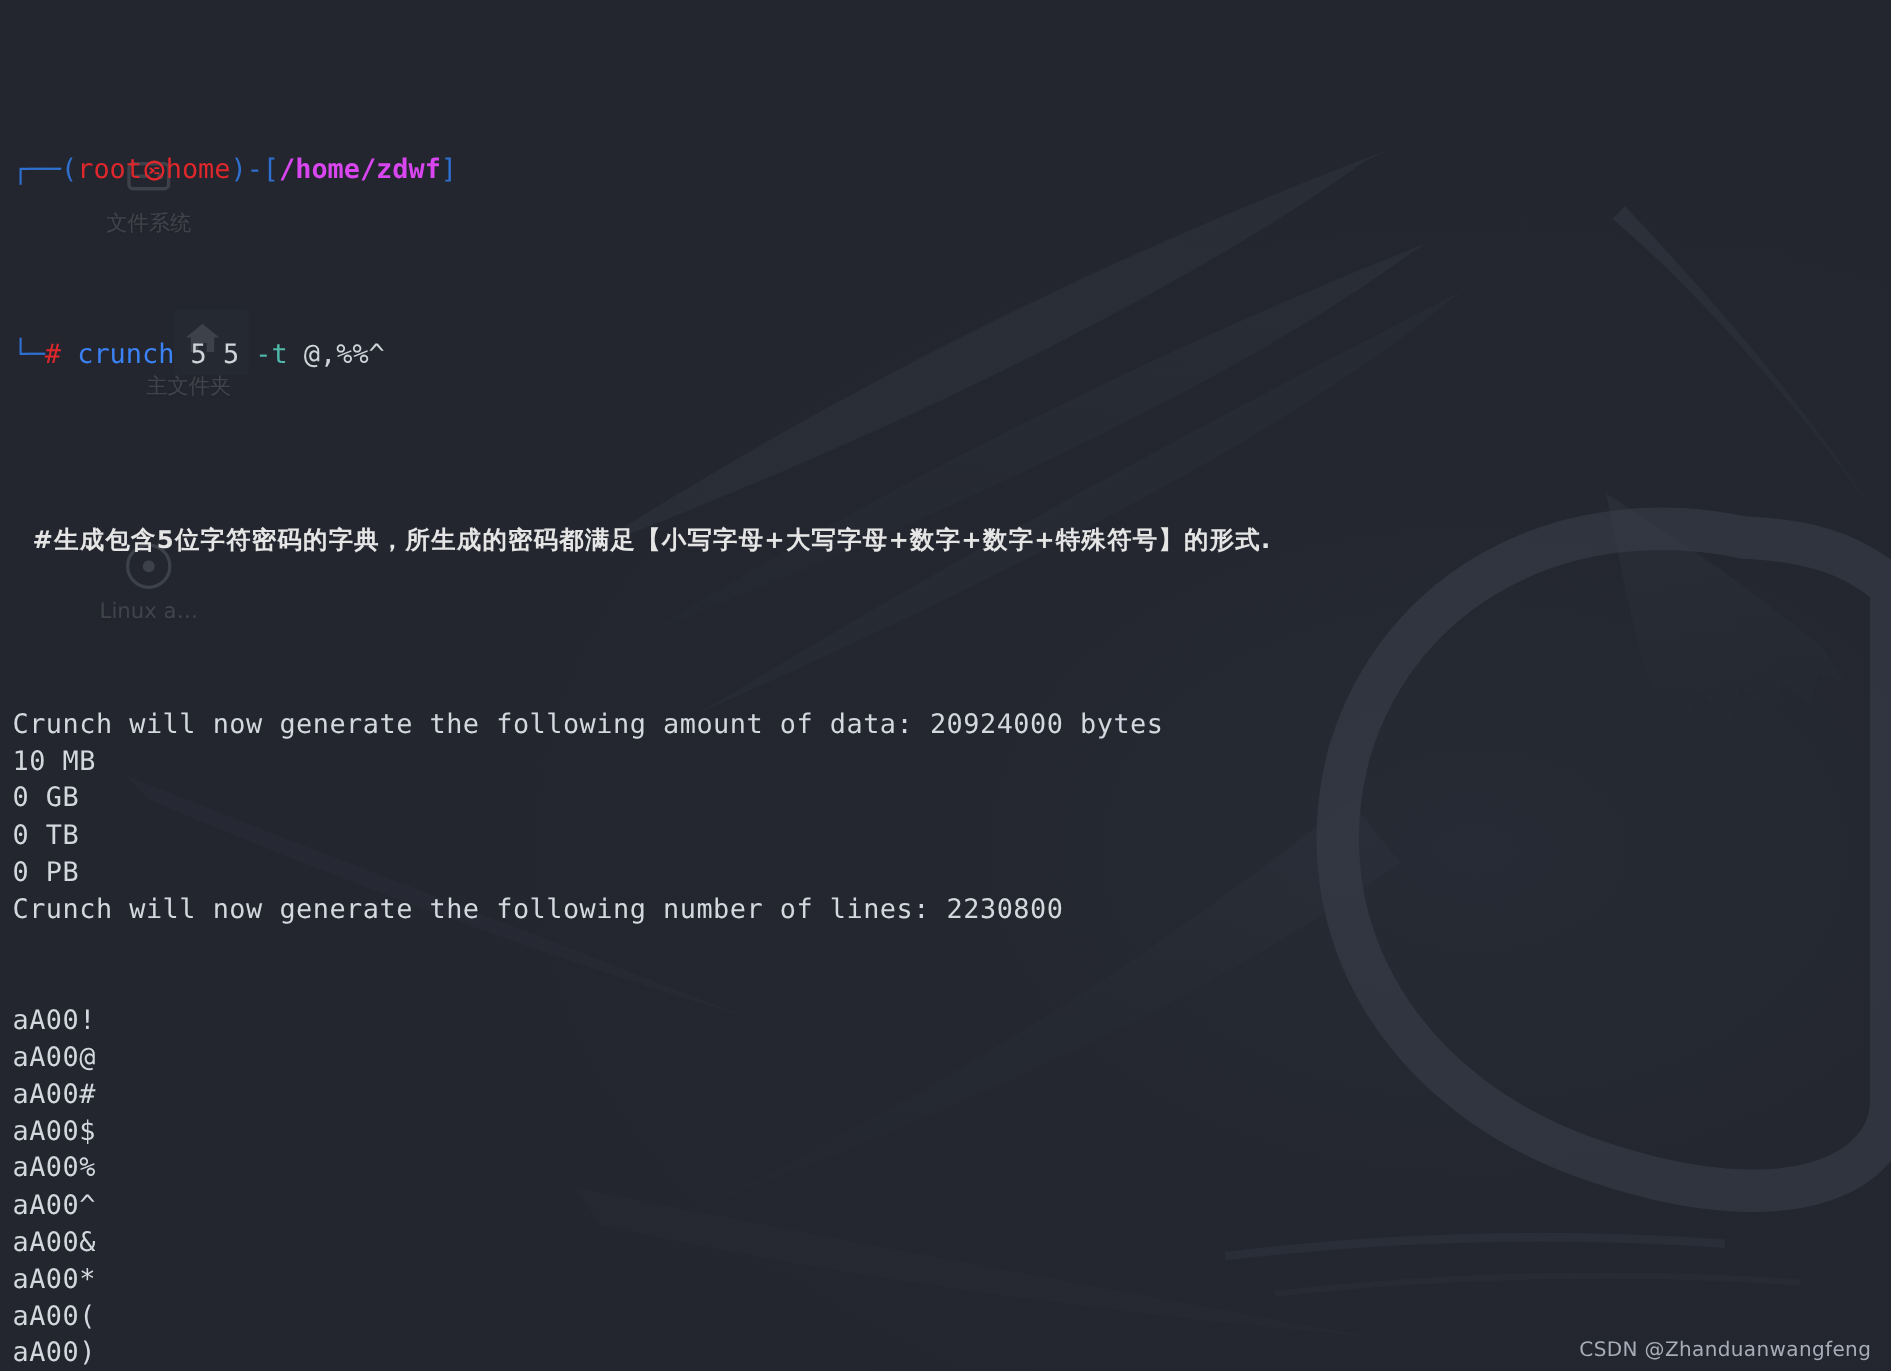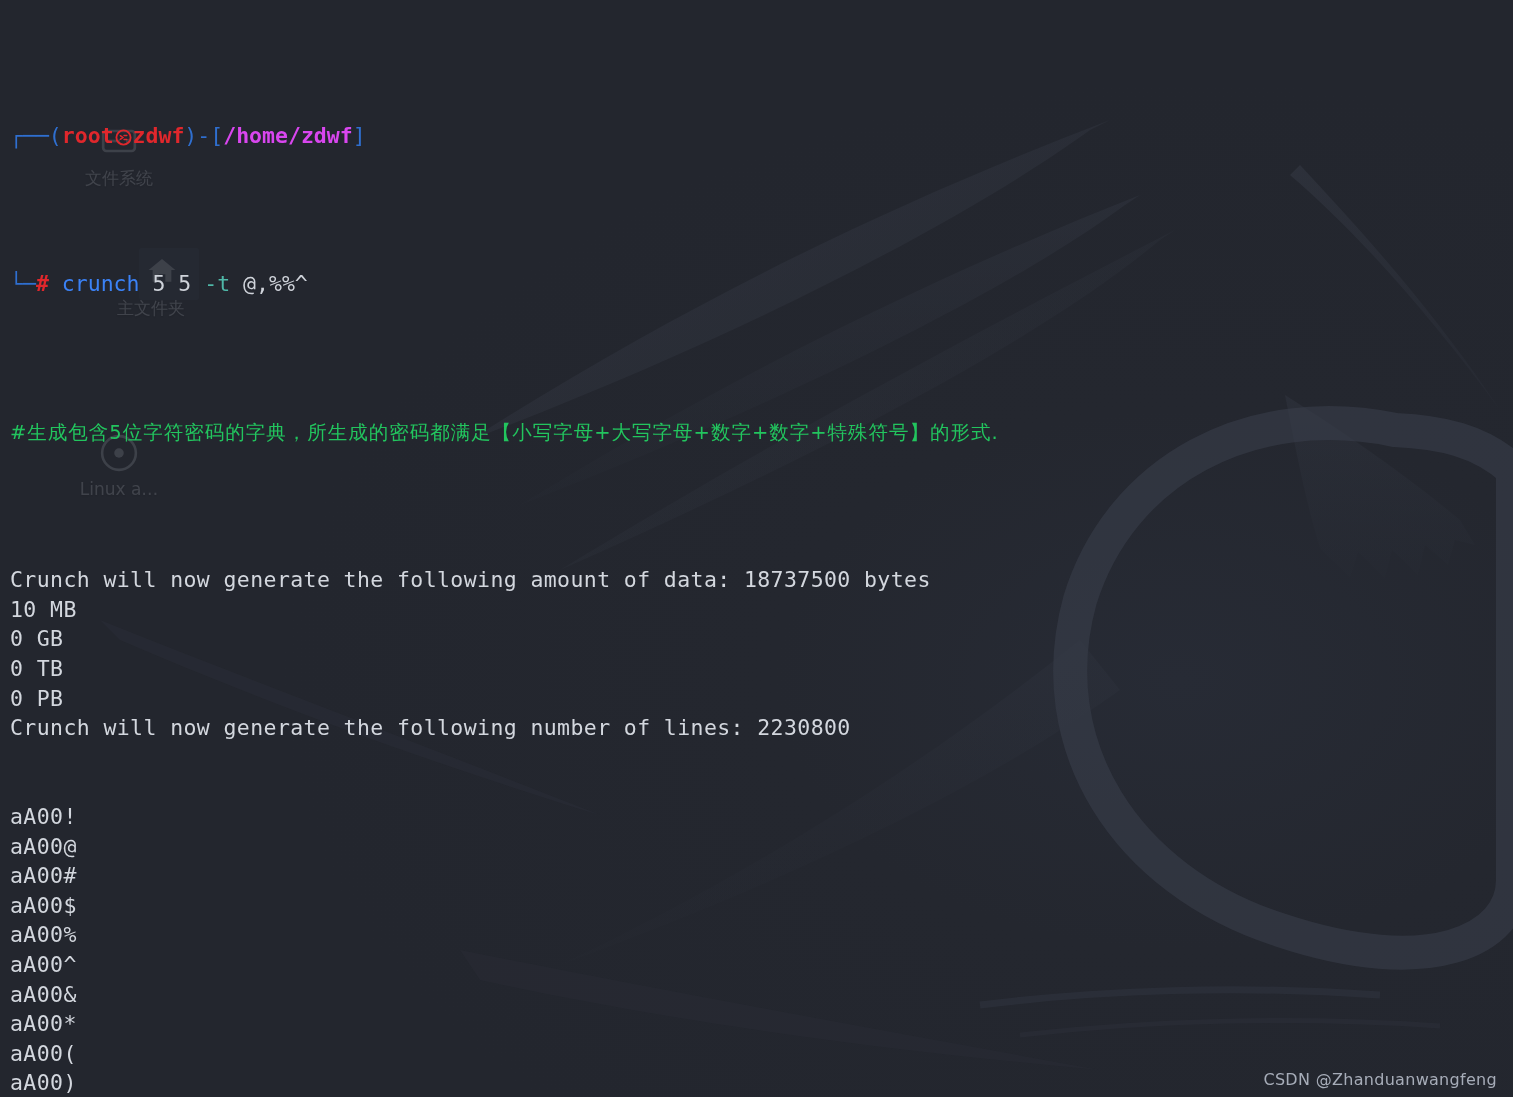--- a/index.html
+++ b/index.html
@@ -73,26 +73,26 @@
     font-size:21.5px;
     line-height:29.6px;
     color:#d3d7de;
     letter-spacing:0.4px;
     white-space:pre;
   }
   .line { height:29.6px; white-space:pre; }
 
   
   .c-blue    { color:#2f6fd0; }
-  .c-red     { color:#e0272c; font-weight:bold; }
+  .c-red     { color:#e0272c; font-weight:normal; }
   .c-white   { color:#d946ef; font-weight:bold; }
   .c-cyan    { color:#3b82f6; }
   .c-teal    { color:#4fb8a8; }
   .c-grey    { color:#cfd3da; }
-  .c-comment { color:#22c55e; font-weight:normal; }
+  .c-comment { color:#e5e5e5; font-weight:bold;margin-left:16px; }
   .c-out     { color:#d3d7de; }
 
   .prompt-line1 { letter-spacing:0; }
   .prompt-line2 { letter-spacing:0; }
 
   .kali-mark {
     display:inline-block;
     width:17px; height:17px;
     vertical-align:-3px;
     position:relative;
@@ -192,26 +192,26 @@
   </span>
   <span class="lbl">Linux a…</span>
 </div>
 
 <div id="terminal">
 
   
   <div class="line prompt-line1"><span class="c-blue">┌──</span><span class="c-blue">(</span><span class="c-red">root</span><span class="kali-mark"><svg viewBox="0 0 24 24">
           <circle cx="12" cy="12" r="10" fill="none" stroke="#e0272c" stroke-width="2.6"></circle>
           <path d="M7.5 9.5 L11 12 L7.5 14.5 M12.8 9.2 L16.6 9.2 M12.8 14.8 L16.6 14.8" stroke="#e0272c" stroke-width="2.2" fill="none" stroke-linecap="round"></path>
-        </svg></span><span class="c-red">zdwf</span><span class="c-blue">)</span><span class="c-blue">-</span><span class="c-blue">[</span><span class="c-white">/home/zdwf</span><span class="c-blue">]</span></div>
+        </svg></span><span class="c-red">home</span><span class="c-blue">)</span><span class="c-blue">-</span><span class="c-blue">[</span><span class="c-white">/home/zdwf</span><span class="c-blue">]</span></div>
 
   
   <div class="line prompt-line2"><span class="c-blue">└─</span><span class="c-red">#</span><span> </span><span class="c-cyan">crunch</span><span> </span><span class="c-grey">5</span><span> </span><span class="c-grey">5</span><span> </span><span class="c-teal">-t</span><span> </span><span class="c-grey">@,%%^</span></div>
 
   
   <div class="line"><span class="c-comment zh">#生成包含5位字符密码的字典，所生成的密码都满足【小写字母+大写字母+数字+数字+特殊符号】的形式.</span></div>
 
   
-  <div id="output-block"><div class="line c-out">Crunch will now generate the following amount of data: 18737500 bytes</div><div class="line c-out">10 MB</div><div class="line c-out">0 GB</div><div class="line c-out">0 TB</div><div class="line c-out">0 PB</div><div class="line c-out">Crunch will now generate the following number of lines: 2230800</div></div>
+  <div id="output-block"><div class="line c-out">Crunch will now generate the following amount of data: 20924000 bytes</div><div class="line c-out">10 MB</div><div class="line c-out">0 GB</div><div class="line c-out">0 TB</div><div class="line c-out">0 PB</div><div class="line c-out">Crunch will now generate the following number of lines: 2230800</div></div>
   <div id="password-block"><div class="line c-out">aA00!</div><div class="line c-out">aA00@</div><div class="line c-out">aA00#</div><div class="line c-out">aA00$</div><div class="line c-out">aA00%</div><div class="line c-out">aA00^</div><div class="line c-out">aA00&amp;</div><div class="line c-out">aA00*</div><div class="line c-out">aA00(</div><div class="line c-out">aA00)</div></div>
 </div>
 
 <div id="watermark">CSDN @Zhanduanwangfeng</div>
 
 </body></html>

